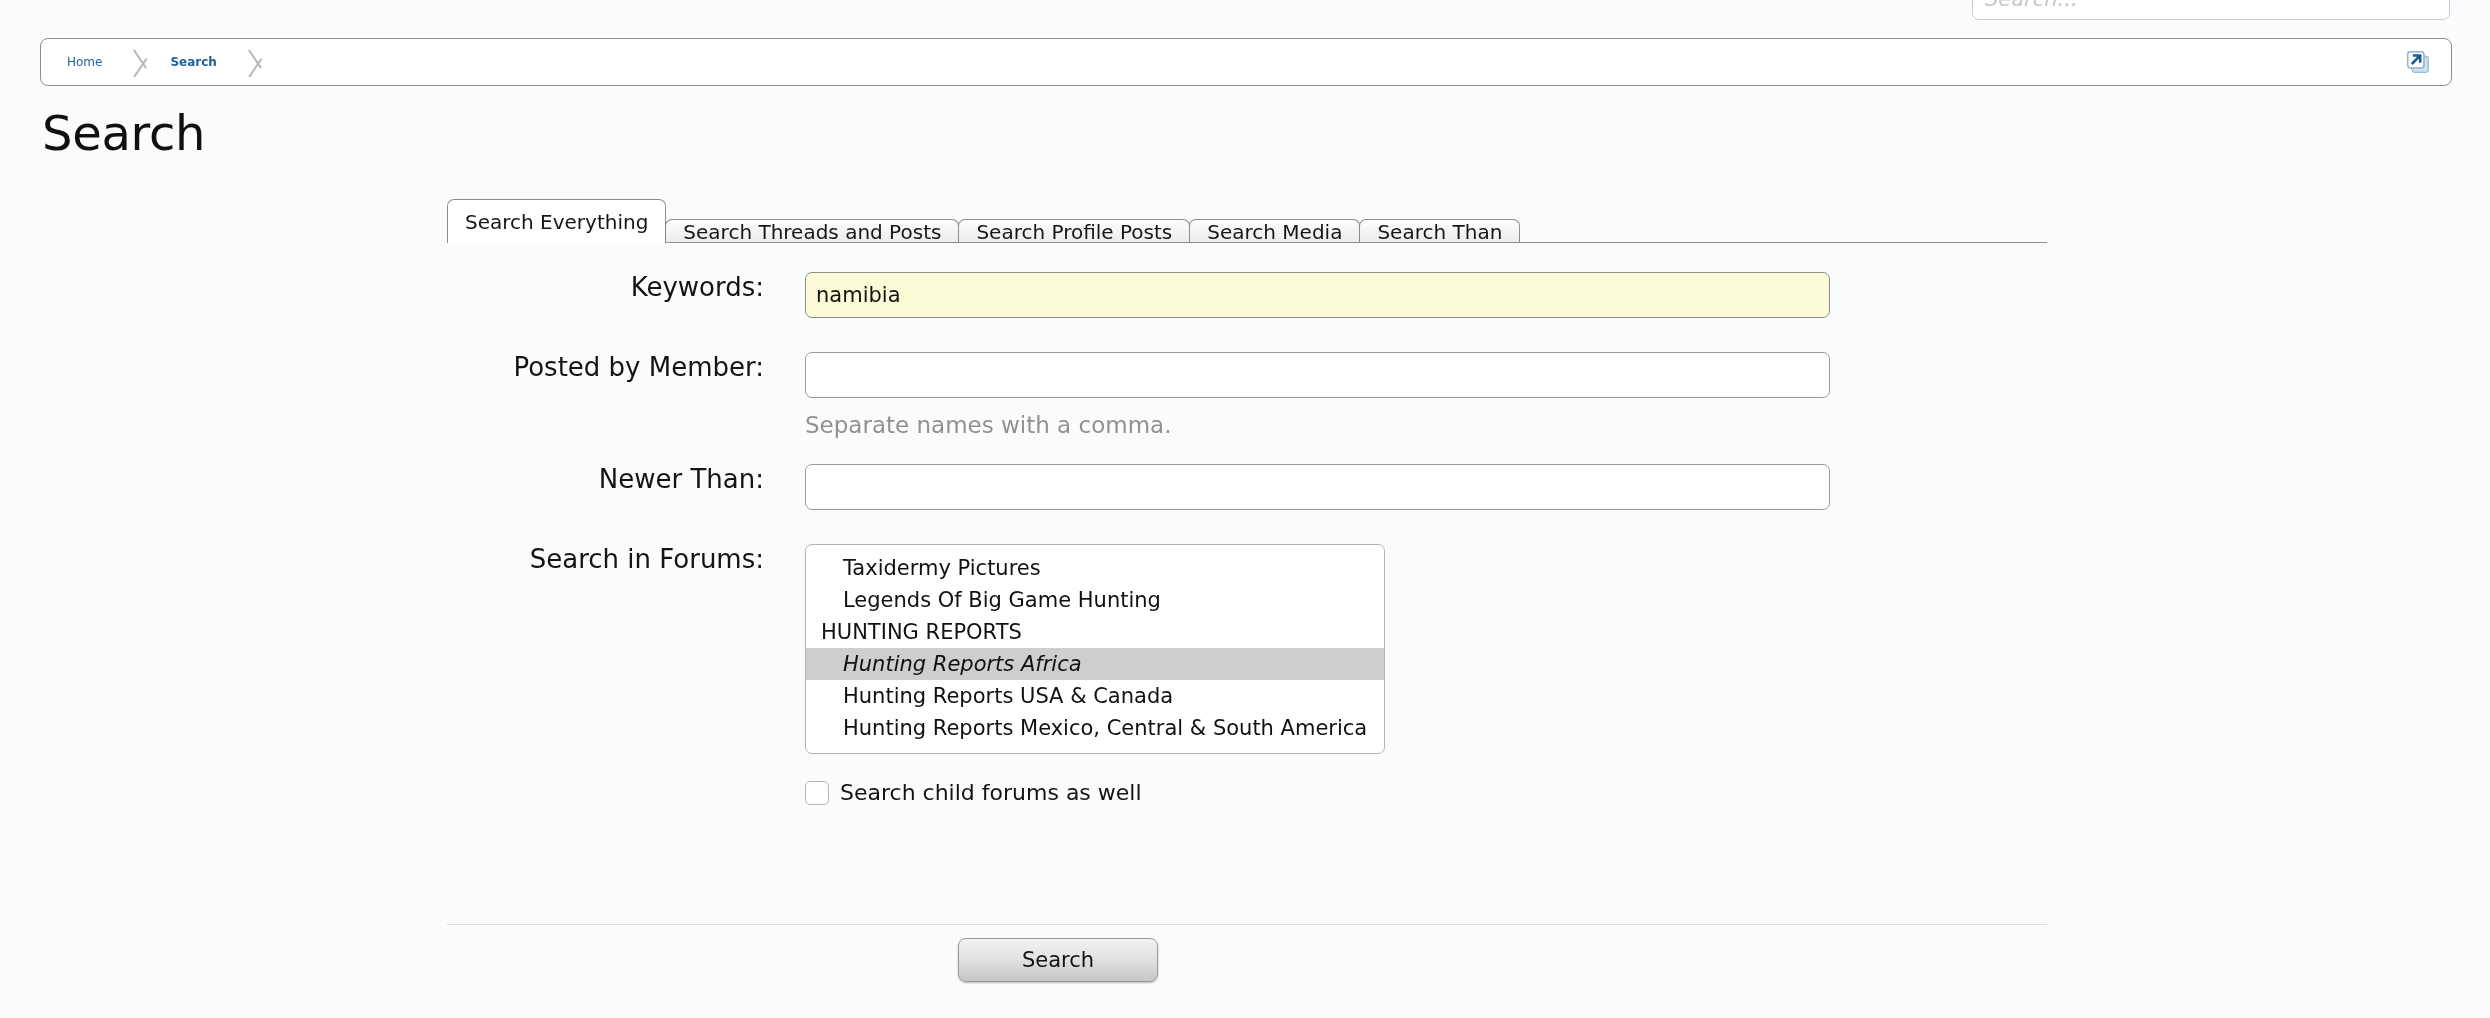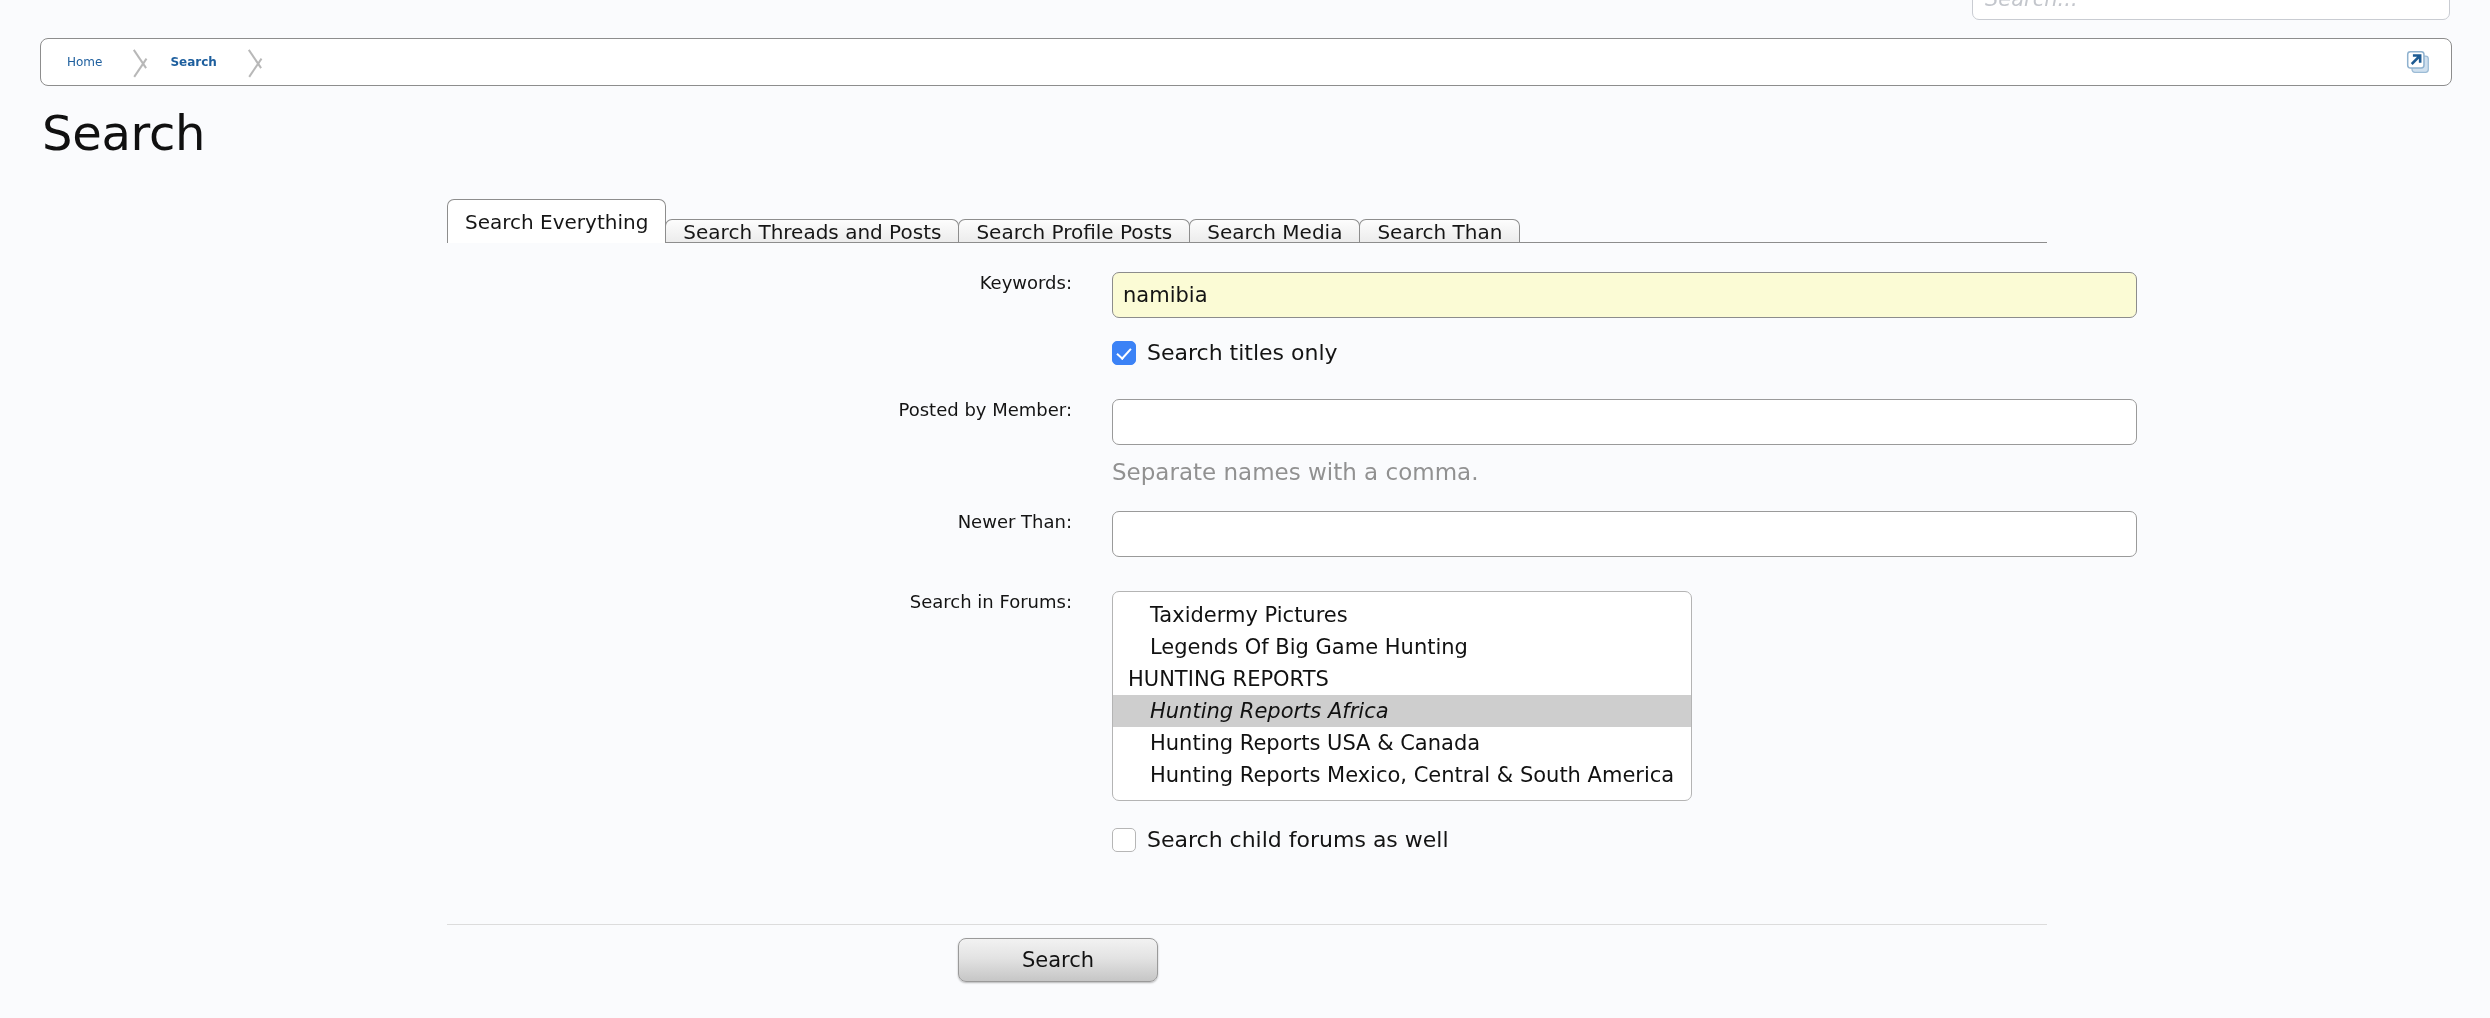--- a/index.html
+++ b/index.html
@@ -165,29 +165,29 @@
     top: 272px;
     left: 0;
     width: 100%;
   }
   .form-row {
     display: flex;
     align-items: flex-start;
     margin-bottom: 0;
   }
   .form-label {
-    width: 1112px;
+    width: 790px;
     text-align: right;
-    padding-right: 40px;
-    font-size: 18px;
+    padding-right: 26px;
+    font-size: 26px;
     color: #141414;
     box-sizing: border-box;
     flex: none;
   }
-  .form-field { flex: none; }
+  .form-field { flex: none; margin-left: 15px; }
 
   .text-input {
     box-sizing: border-box;
     width: 1025px;
     height: 46px;
     border: 1px solid #9a9a9a;
     border-radius: 7px;
     background: #ffffff;
     font-family: "DejaVu Sans", "Liberation Sans", sans-serif;
     font-size: 21px;
@@ -338,29 +338,20 @@
 
 <div class="form-area">
 
   <div class="form-row">
     <div class="form-label">Keywords:</div>
     <div class="form-field">
       <input class="text-input autofill" type="text" value="namibia" style="">
     </div>
   </div>
 
-  <div class="form-row" style="margin-top:22px;">
-    <div class="form-label"></div>
-    <div class="form-field">
-      <label class="check-line">
-        <span class="cb checked"></span>
-        <span class="check-label">Search titles only</span>
-      </label>
-    </div>
-  </div>
 
   <div class="form-row" style="margin-top:34px;">
     <div class="form-label">Posted by Member:</div>
     <div class="form-field">
       <input class="text-input" type="text" value="" style="">
       <div class="hint">Separate names with a comma.</div>
     </div>
   </div>
 
   <div class="form-row" style="margin-top:26px;">

